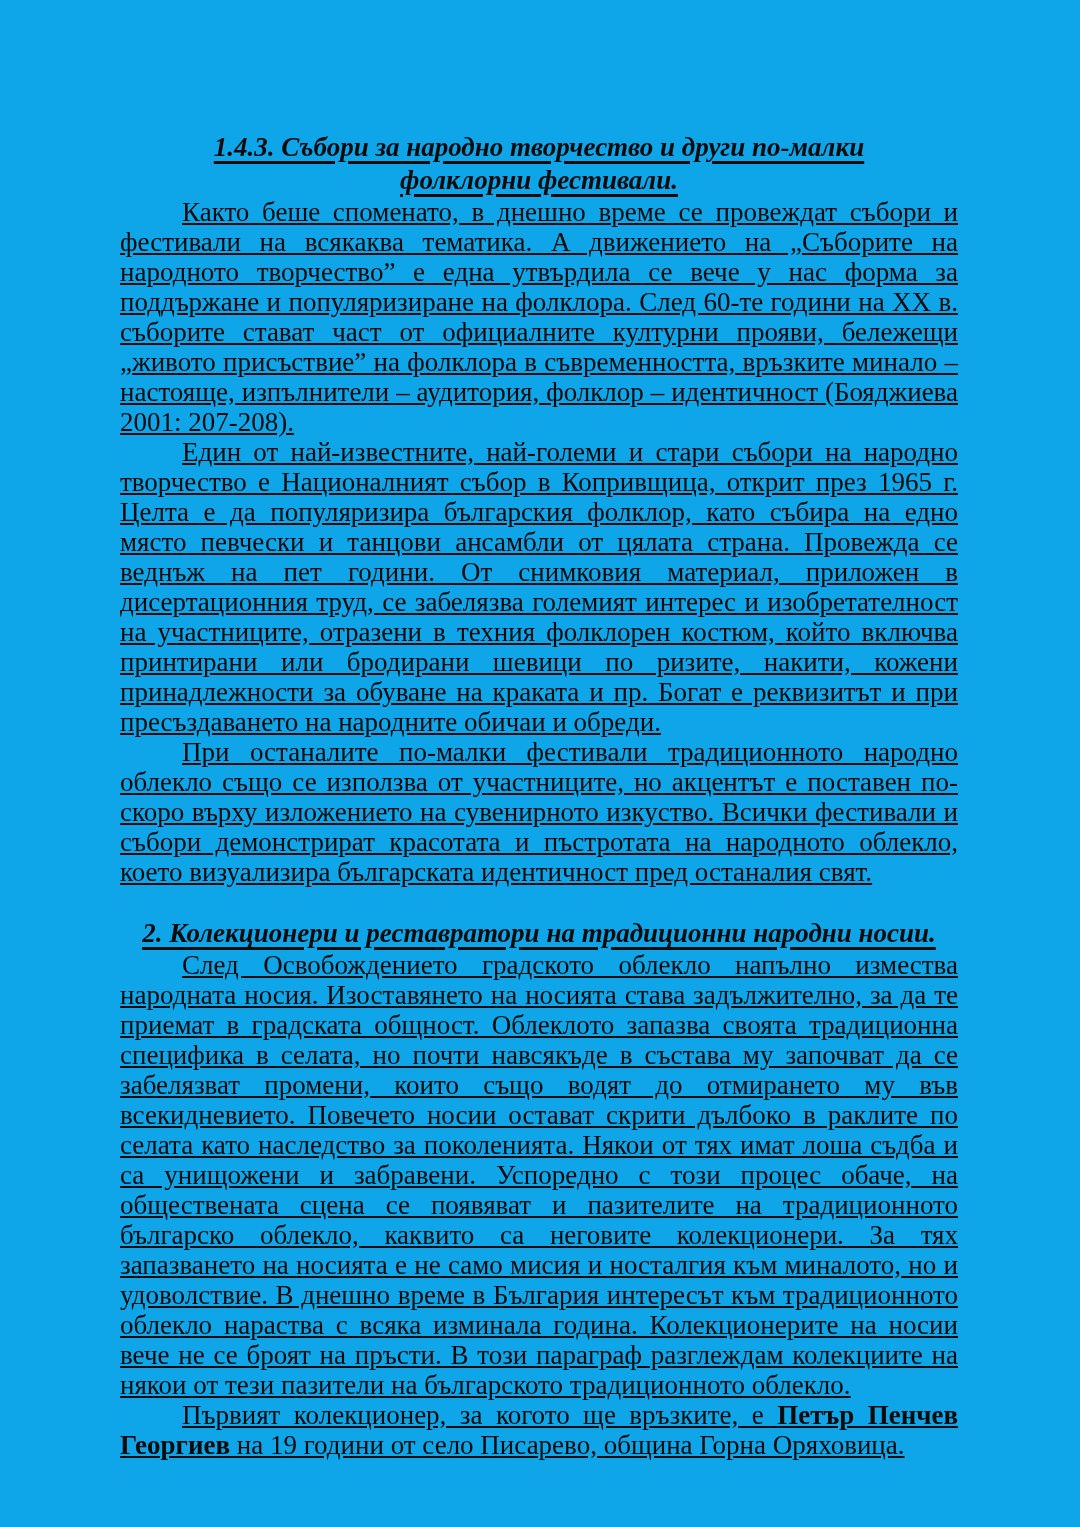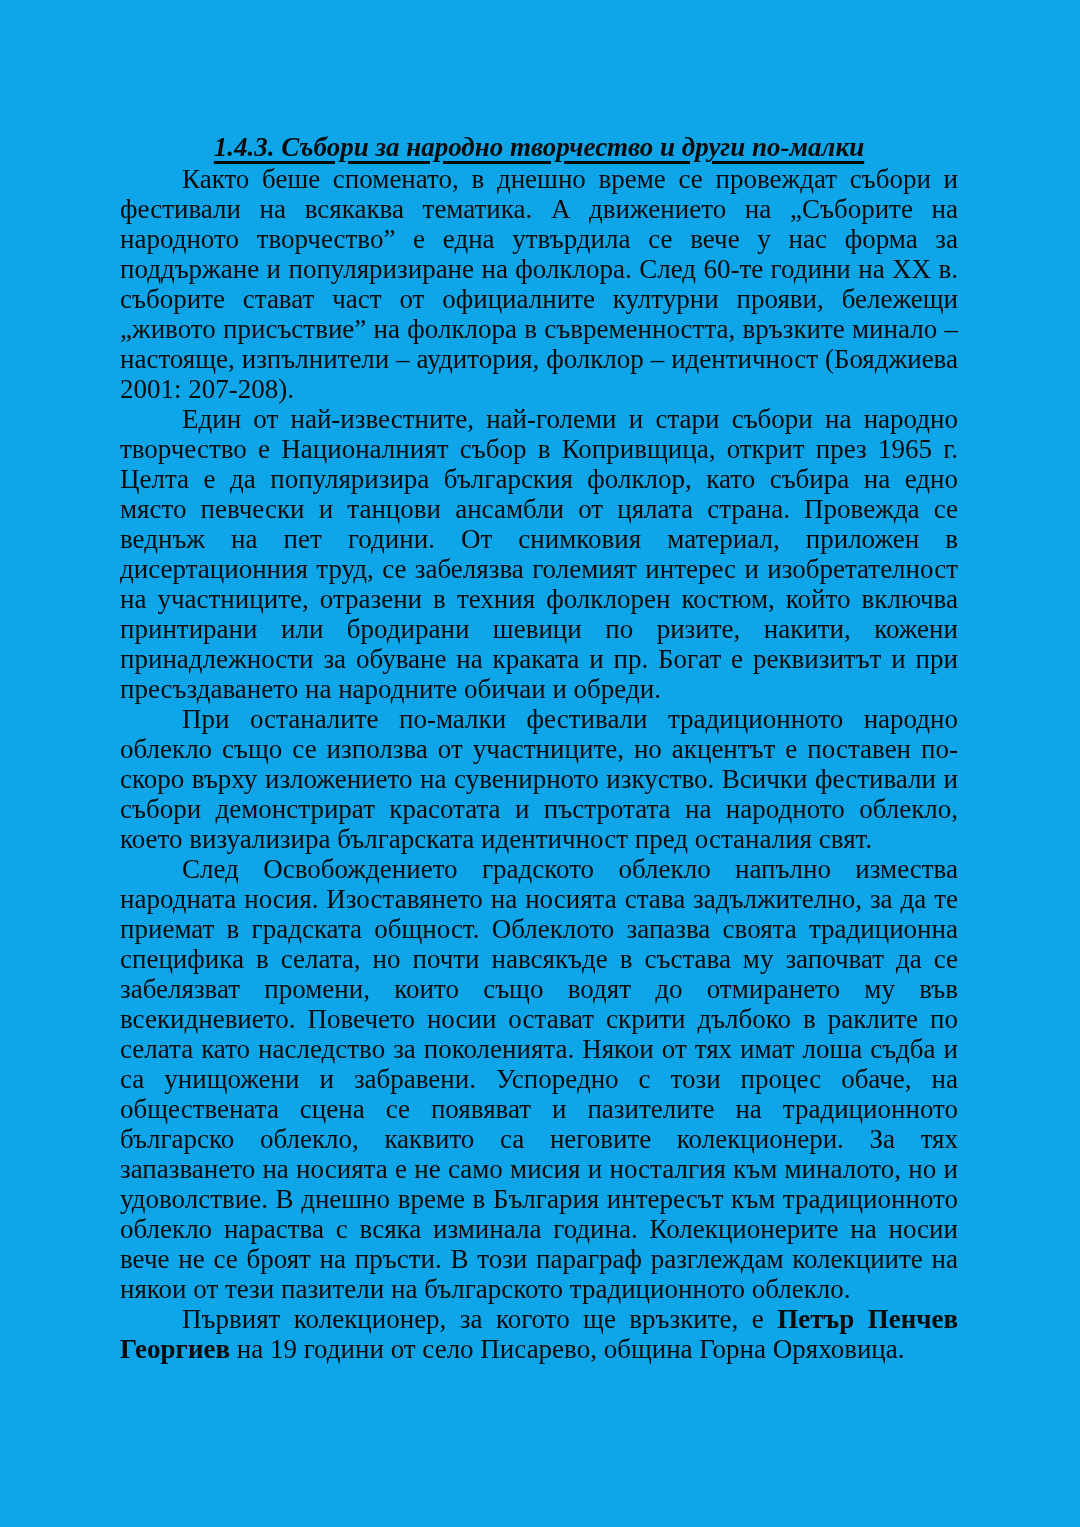--- a/index.html
+++ b/index.html
@@ -33,40 +33,45 @@
     text-decoration-thickness: 2.5px;
     text-underline-offset: 5px;
   }
   .section-2-heading {
     margin-top: 30px;
   }
   p.body-par {
     margin: 0;
     text-indent: 62px;
     text-align: justify;
+    text-decoration: underline;
   }
   .bold-name {
     font-weight: bold;
   }
 </style>
 </head>
 <body>
 
 <div class="page">
 
   <h1 class="doc-heading">
     <div><span class="u">1.4.3. Събори за народно творчество и други по-малки</span></div>
+    <div><span class="u">фолклорни фестивали.</span></div>
   </h1>
 
   <p class="body-par">Както беше споменато, в днешно време се провеждат събори и фестивали на всякаква тематика. А движението на „Съборите на народното творчество” е една утвърдила се вече у нас форма за поддържане и популяризиране на фолклора. След 60-те години на XX в. съборите стават част от официалните културни прояви, бележещи „живото присъствие” на фолклора в съвременността, връзките минало – настояще, изпълнители – аудитория, фолклор – идентичност (Бояджиева 2001: 207-208).</p>
 
   <p class="body-par">Един от най-известните, най-големи и стари събори на народно творчество е Националният събор в Копривщица, открит през 1965 г. Целта е да популяризира българския фолклор, като събира на едно място певчески и танцови ансамбли от цялата страна. Провежда се веднъж на пет години. От снимковия материал, приложен в дисертационния труд, се забелязва големият интерес и изобретателност на участниците, отразени в техния фолклорен костюм, който включва принтирани или бродирани шевици по ризите, накити, кожени принадлежности за обуване на краката и пр. Богат е реквизитът и при пресъздаването на народните обичаи и обреди.</p>
 
   <p class="body-par">При останалите по-малки фестивали традиционното народно облекло също се използва от участниците, но акцентът е поставен по-скоро върху изложението на сувенирното изкуство. Всички фестивали и събори демонстрират красотата и пъстротата на народното облекло, което визуализира българската идентичност пред останалия свят.</p>
 
+  <h2 class="doc-heading section-2-heading">
+    <span class="u">2. Колекционери и реставратори на традиционни народни носии.</span>
+  </h2>
 
   <p class="body-par">След Освобождението градското облекло напълно измества народната носия. Изоставянето на носията става задължително, за да те приемат в градската общност. Облеклото запазва своята традиционна специфика в селата, но почти навсякъде в състава му започват да се забелязват промени, които също водят до отмирането му във всекидневието. Повечето носии остават скрити дълбоко в раклите по селата като наследство за поколенията. Някои от тях имат лоша съдба и са унищожени и забравени. Успоредно с този процес обаче, на обществената сцена се появяват и пазителите на традиционното българско облекло, каквито са неговите колекционери. За тях запазването на носията е не само мисия и носталгия към миналото, но и удоволствие. В днешно време в България интересът към традиционното облекло нараства с всяка изминала година. Колекционерите на носии вече не се броят на пръсти. В този параграф разглеждам колекциите на някои от тези пазители на българското традиционното облекло.</p>
 
   <p class="body-par">
     <span>Първият колекционер, за когото ще връзките, е </span><span class="bold-name">Петър Пенчев Георгиев</span><span> на 19 години от село Писарево, община Горна Оряховица.</span>
   </p>
 
 </div>
 
 </body></html>

